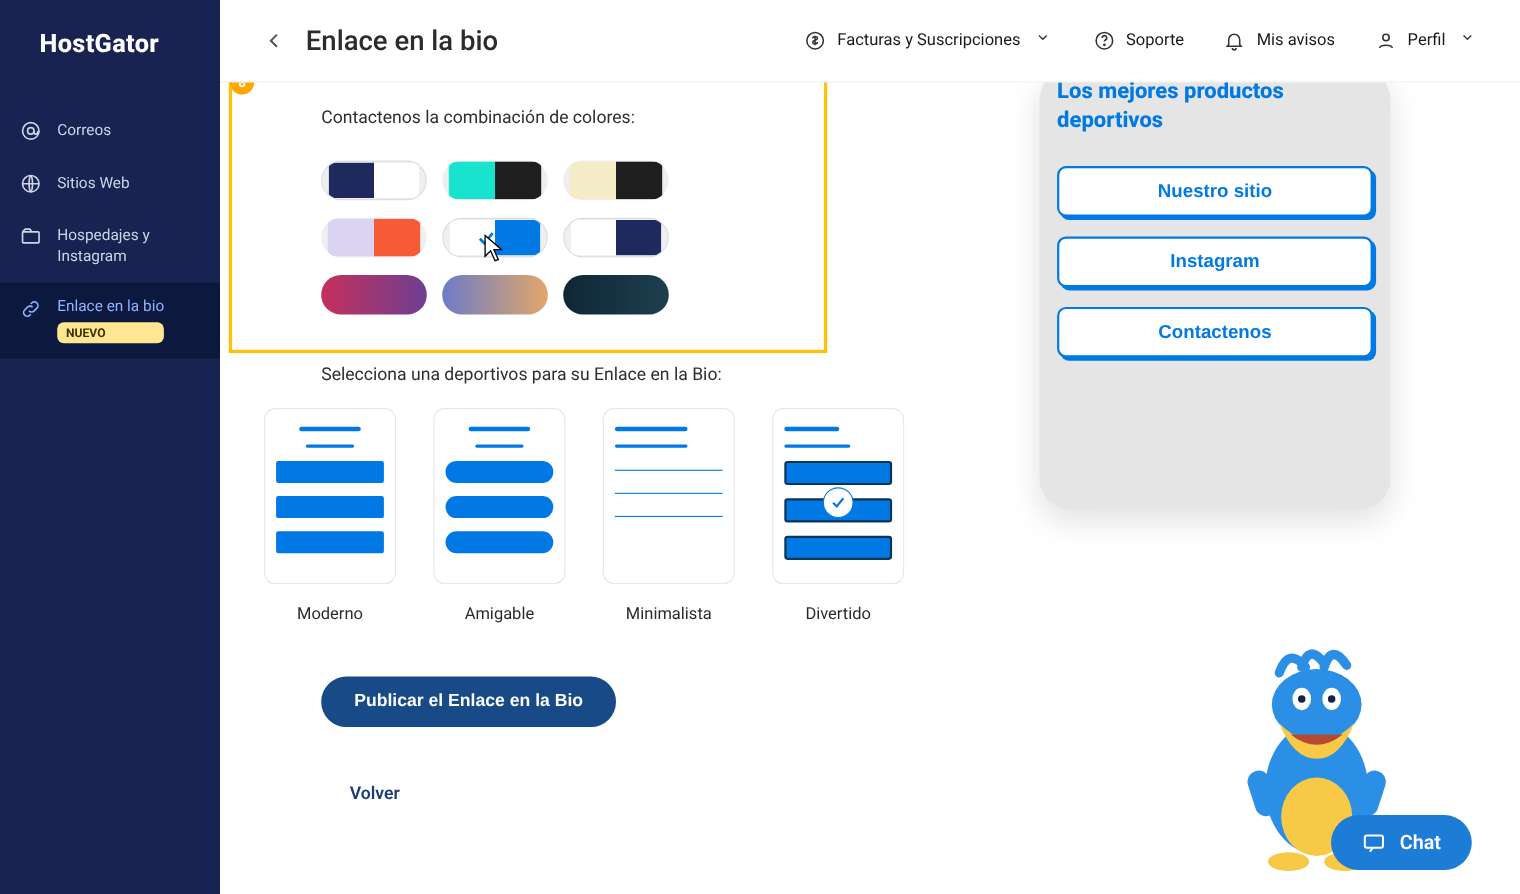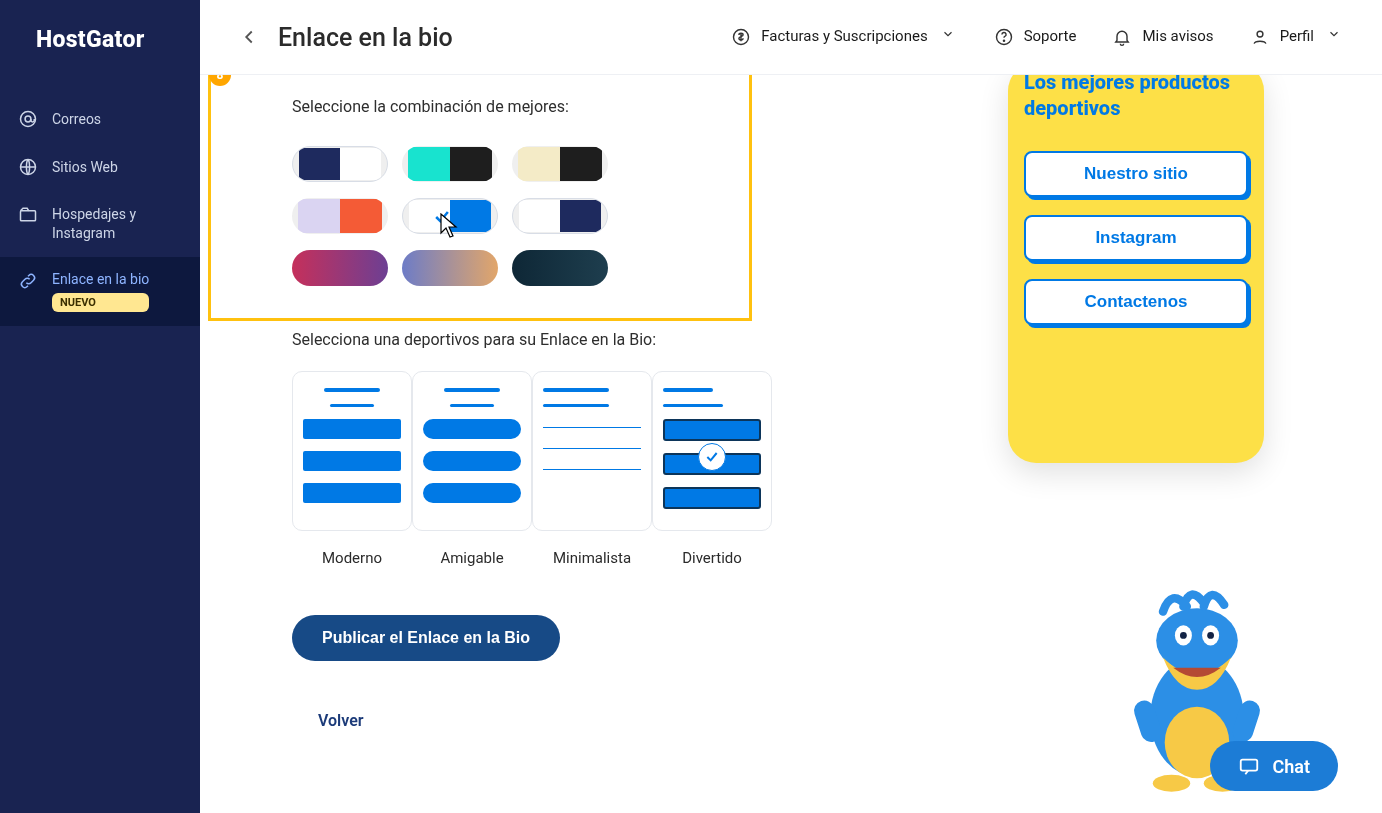--- a/index.html
+++ b/index.html
@@ -40,36 +40,36 @@
   .step-box{position:absolute;left:8px;top:-12px;width:544px;height:258px;border:3px solid var(--yellow)}
   .step-no{position:absolute;left:-2px;top:-2px;width:22px;height:22px;border-radius:50%;background:#FFA600;color:#fff;font-weight:700;font-size:12px;display:flex;align-items:center;justify-content:center}
   .sec-label{font-size:16px;color:#2e2e2e;margin:22px 0 30px 52px}
   .swatches{display:grid;grid-template-columns:repeat(3,96px);gap:16px 14px;margin-left:52px}
   .swatch{width:96px;height:36px;border-radius:22px;display:flex;overflow:hidden;border:0;cursor:pointer}
   .sw-half{flex:1}
   .swatch.sel{position:relative}
   .swatch.sel .chk{position:absolute;left:29px;top:8px}
   
   .tpl-label{font-size:16px;color:#2e2e2e;margin:44px 0 22px 52px}
-  .tpls{display:flex;margin-left:52px}
+  .tpls{display:flex;gap:34px;}
   .tpl{width:120px;cursor:pointer;position:relative}
   .tpl-card{width:120px;height:160px;border:1px solid var(--light-border);border-radius:10px;background:#fff;padding:16px 10px 12px 10px;display:flex;flex-direction:column;gap:12px;align-items:center}
   .tpl-name{margin-top:18px;text-align:center;font-size:15px;color:#2b2b2b}
   .tpl-bar{height:20px;width:100%;border-radius:2px;background:var(--bright-blue)}
   .tpl-bar.rnd{border-radius:12px}
   .tpl-line-short{height:4px;width:56px;background:var(--bright-blue);border-radius:2px}
   .tpl-line-short2{height:3px;width:44px;background:var(--bright-blue);border-radius:2px}
   .tpl-thin{height:1px;width:100%;background:var(--bright-blue);margin-top:8px}
   .tpl-btn{height:22px;width:100%;border-radius:3px;background:var(--bright-blue);border:2px solid #0c355a}
   .tpl.sel .check{position:absolute;left:46px;top:72px;width:28px;height:28px;border-radius:50%;background:#fff;display:flex;align-items:center;justify-content:center;border:1px solid var(--bright-blue)}
   
   .primary-btn{margin:48px 0 0 52px;background:#174A86;color:#fff;border:none;border-radius:26px;height:46px;padding:0 30px;font-size:16px;font-weight:600;cursor:pointer}
   .back-lnk{margin:50px 0 0 78px;color:#1C3B79;font-size:16px;font-weight:600;cursor:pointer;display:inline-block}
   
-  .preview{position:absolute;right:118px;top:-12px;width:256px;height:400px;border-radius:28px;background:#fde047;box-shadow:0 10px 30px rgba(0,0,0,.12);padding:12px 16px 20px 16px}
+  .preview{position:absolute;right:118px;top:-12px;width:319px;height:400px;border-radius:28px;background:#e5e5e5;box-shadow:0 10px 30px rgba(0,0,0,.12);padding:12px 16px 20px 16px}
   .preview-title{color:var(--bright-blue);font-weight:800;font-size:20px;line-height:26px;margin-bottom:24px;margin-top:0;position:relative;top:-6px}
   .pv-btn{display:block;width:100%;height:46px;border-radius:8px;border:2px solid var(--bright-blue);background:#fff;color:var(--bright-blue);font-size:17px;font-weight:600;margin-bottom:18px;cursor:pointer;box-shadow:3px 3px 0 0 var(--bright-blue)}
   
   .chat-pill{position:absolute;right:44px;bottom:22px;background:#1C7CD6;color:#fff;border-radius:32px;padding:14px 28px;display:flex;align-items:center;gap:12px;font-size:18px;font-weight:600;cursor:pointer}
   
   .mascot{position:absolute;right:100px;bottom:10px;width:170px;height:240px}
   
   .fake-cursor{position:absolute;left:240px;top:138px}
 </style>
 </head>
@@ -157,21 +157,21 @@
   </div>
 </header>
 
 <main class="content">
 
   <div class="step-box">
     <div class="step-no">8</div>
   </div>
 
   <div class="panel">
-    <div class="sec-label">Seleccione la combinación de mejores:</div>
+    <div class="sec-label">Contactenos la combinación de colores:</div>
 
     <div class="swatches" id="swatches">
 
     <button class="swatch" style="border: 1px solid rgb(216, 221, 230);">
           <span class="sw-half" style="background: rgb(30, 42, 94);"></span>
           <span class="sw-half" style="background: rgb(255, 255, 255);"></span>
         </button>
         <button class="swatch">
           <span class="sw-half" style="background: rgb(24, 227, 207);"></span>
           <span class="sw-half" style="background: rgb(30, 30, 30);"></span>

